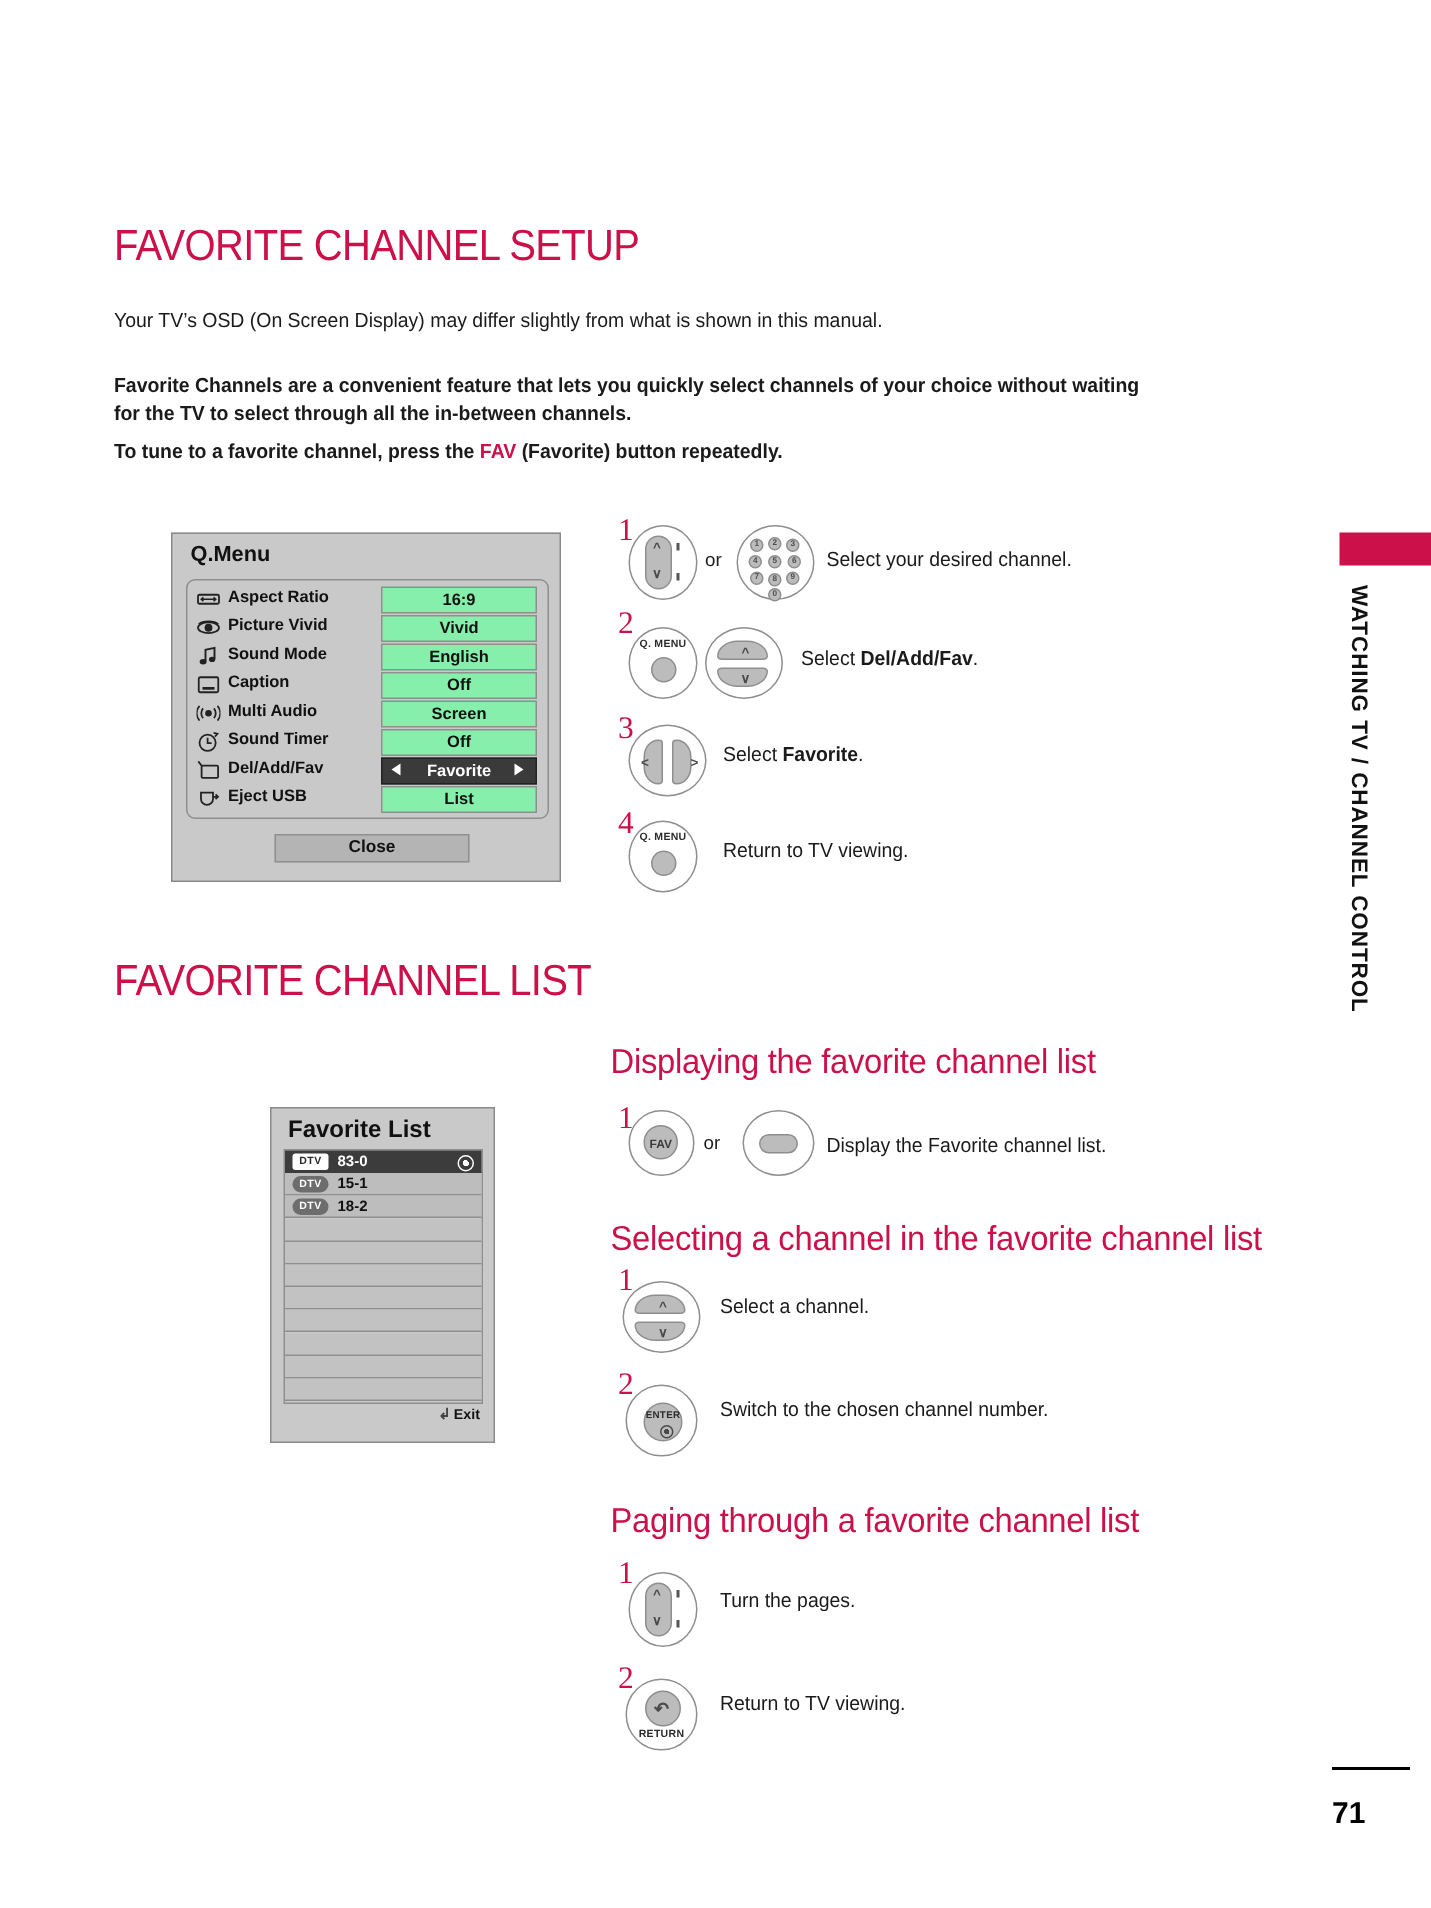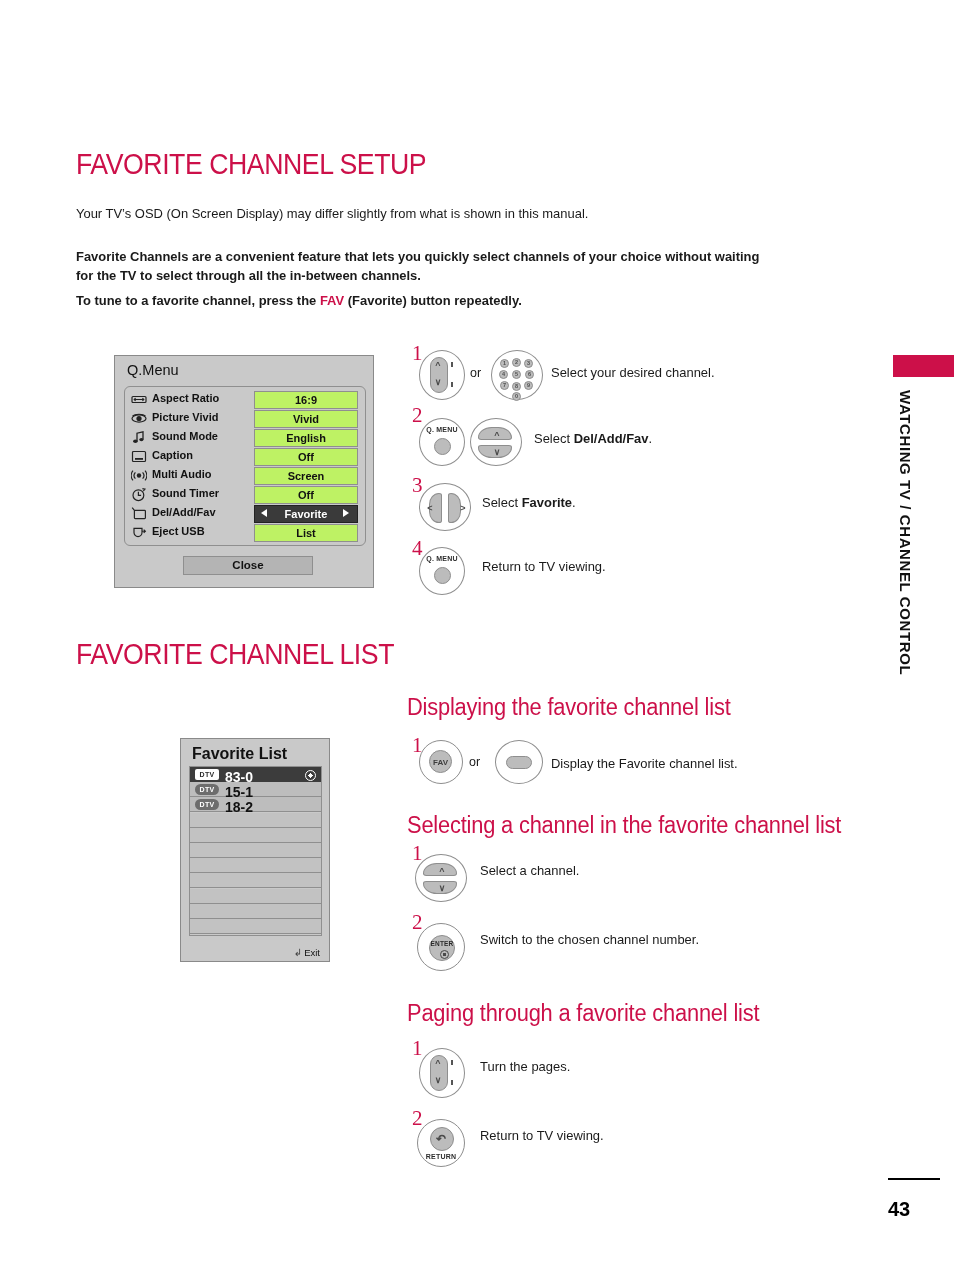--- a/index.html
+++ b/index.html
@@ -99,21 +99,21 @@
     position: absolute;
     left: 114px; top: 355px;
     width: 258px; height: 231px;
     background: #c9c9c9;
     border: 1px solid #8a8a8a;
   }
   #qmenu-title {
     position: absolute;
     left: 12px; top: 6px;
     font-size: 14.5px;
-    font-weight: normal;
+    font-weight: bold;
     color: #111;
   }
   #qmenu-inner {
     position: absolute;
     left: 9px; top: 30px;
     width: 240px; height: 158px;
     border: 1px solid #8f8f8f;
     border-radius: 6px;
     background: #c9c9c9;
   }
@@ -131,21 +131,21 @@
     left: 27px; top: 2px;
     font-size: 11px;
     font-weight: bold;
     color: #111;
     white-space: nowrap;
   }
   .qrow .q-value {
     position: absolute;
     left: 129px; top: 1px;
     width: 102px; height: 16px;
-    background: #bef264;
+    background: #86efac;
     border: 1px solid #8f8f8f;
     font-size: 11px;
     font-weight: bold;
     color: #111;
     text-align: center;
     line-height: 16px;
   }
   .qrow.selected .q-value {
     background: #3a3a3a;
     border-color: #222;
@@ -219,41 +219,40 @@
     letter-spacing: 0.3px;
   }
   .fav-row.active .fav-badge {
     background: #ffffff;
     color: #2a2a2a;
     border-radius: 2px;
   }
   .fav-num {
     position: absolute;
     left: 35px; top: 2px;
-    font-size: 14px;
+    font-size: 10px;
     font-weight: bold;
     color: #111;
   }
   .fav-row.active .fav-num { color: #ffffff; }
   .fav-mark {
     position: absolute;
     right: 5px; top: 3px;
     width: 9px; height: 9px;
     border-radius: 50%;
     border: 1.5px solid #ffffff;
     background: radial-gradient(circle, #ffffff 0 32%, transparent 33%);
   }
   #favlist-exit {
     position: absolute;
     right: 9px; top: 198px;
     font-size: 9.5px;
-    font-weight: normal;
+    font-weight: bold;
     color: #111;
     white-space: nowrap;
-    margin-top: 10px;
   }
   #favlist-exit .ret-glyph {
     display: inline-block;
     margin-right: 2px;
     color: #444;
     font-size: 10px;
   }
   .step-num {
     position: absolute;
     color: #CC1049;
@@ -378,21 +377,21 @@
   }
 </style>
 </head>
 <body>
 
 <div class="page">
 
   <div id="chapter-tab-bar"></div>
   <div id="chapter-tab-label">WATCHING TV / CHANNEL CONTROL</div>
   <div id="page-rule"></div>
-  <div id="page-number">43</div>
+  <div id="page-number">71</div>
 
   <div class="h1" id="title-setup">FAVORITE CHANNEL SETUP</div>
 
   <div class="body-text" style="left:76px; top:204px; width:800px;">Your TV’s OSD (On Screen Display) may differ slightly from what is shown in this manual.</div>
 
   <div class="body-text bold" style="left:76px; top:247px; width:790px;">Favorite Channels are a convenient feature that lets you quickly select channels of your choice without waiting</div>
   <div class="body-text bold" style="left:76px; top:266px; width:790px;">for the TV to select through all the in-between channels.</div>
   <div class="body-text bold" style="left:76px; top:291px; width:790px;">
     <span>To tune to a favorite channel, press the </span><span class="fav-red">FAV</span><span> (Favorite) button repeatedly.</span>
   </div>

